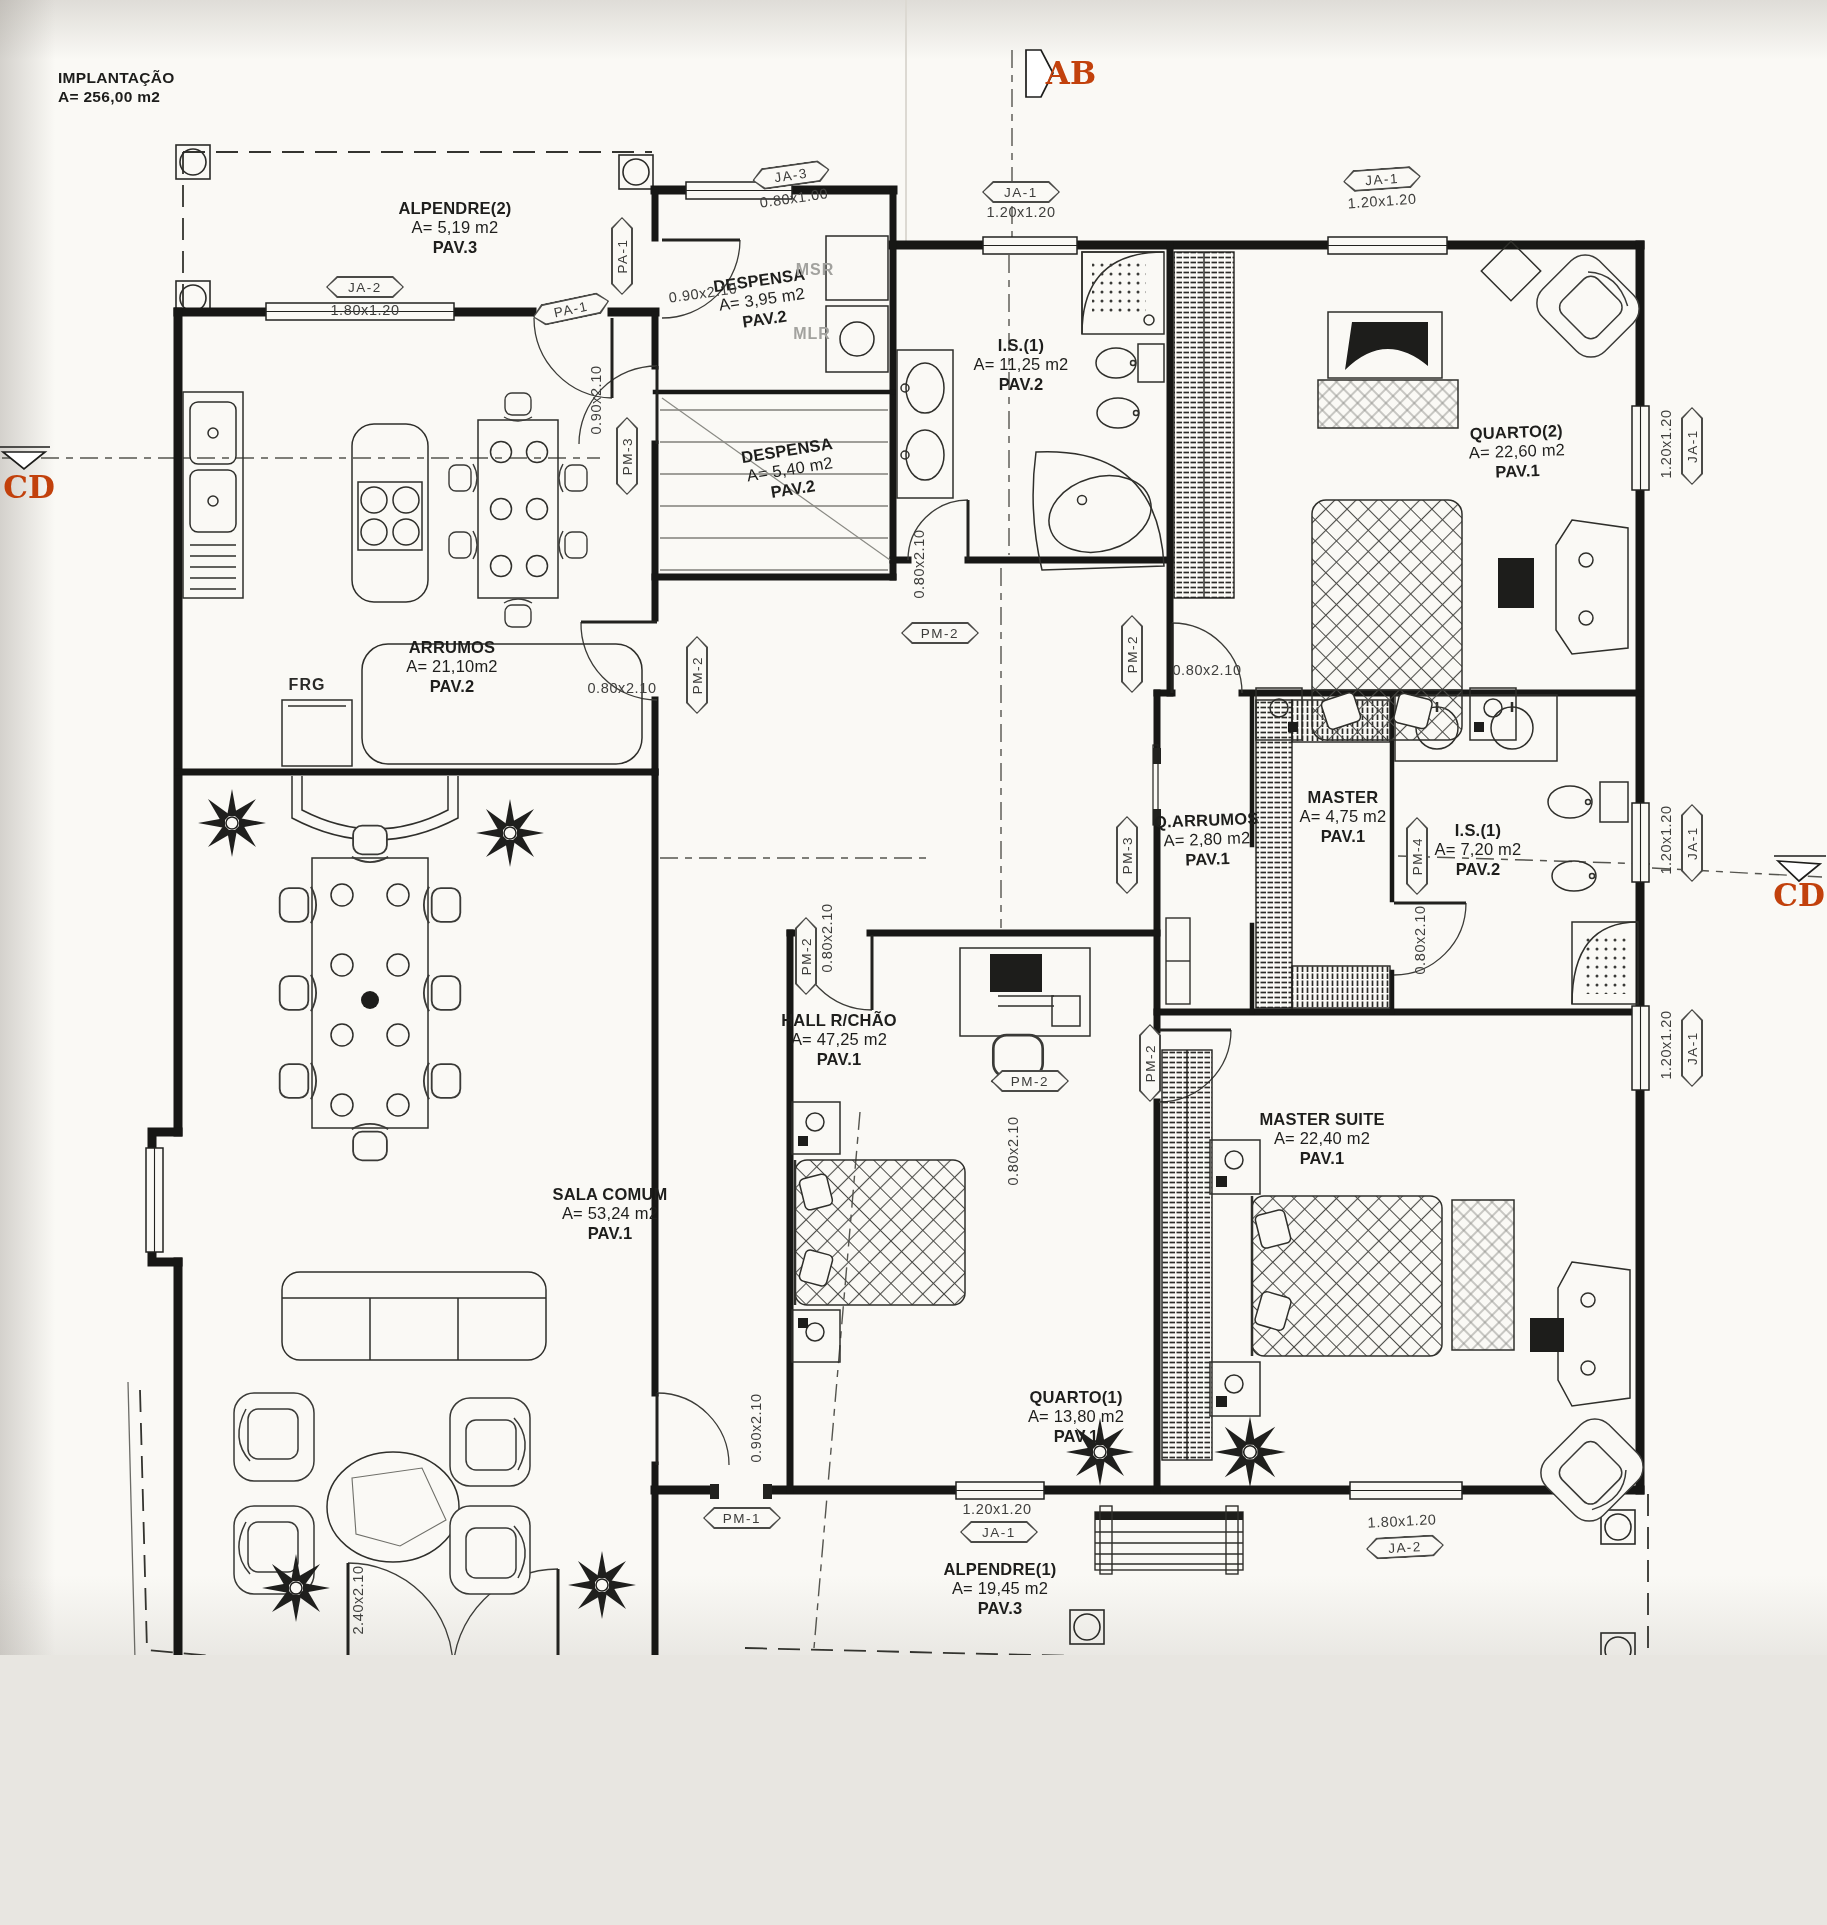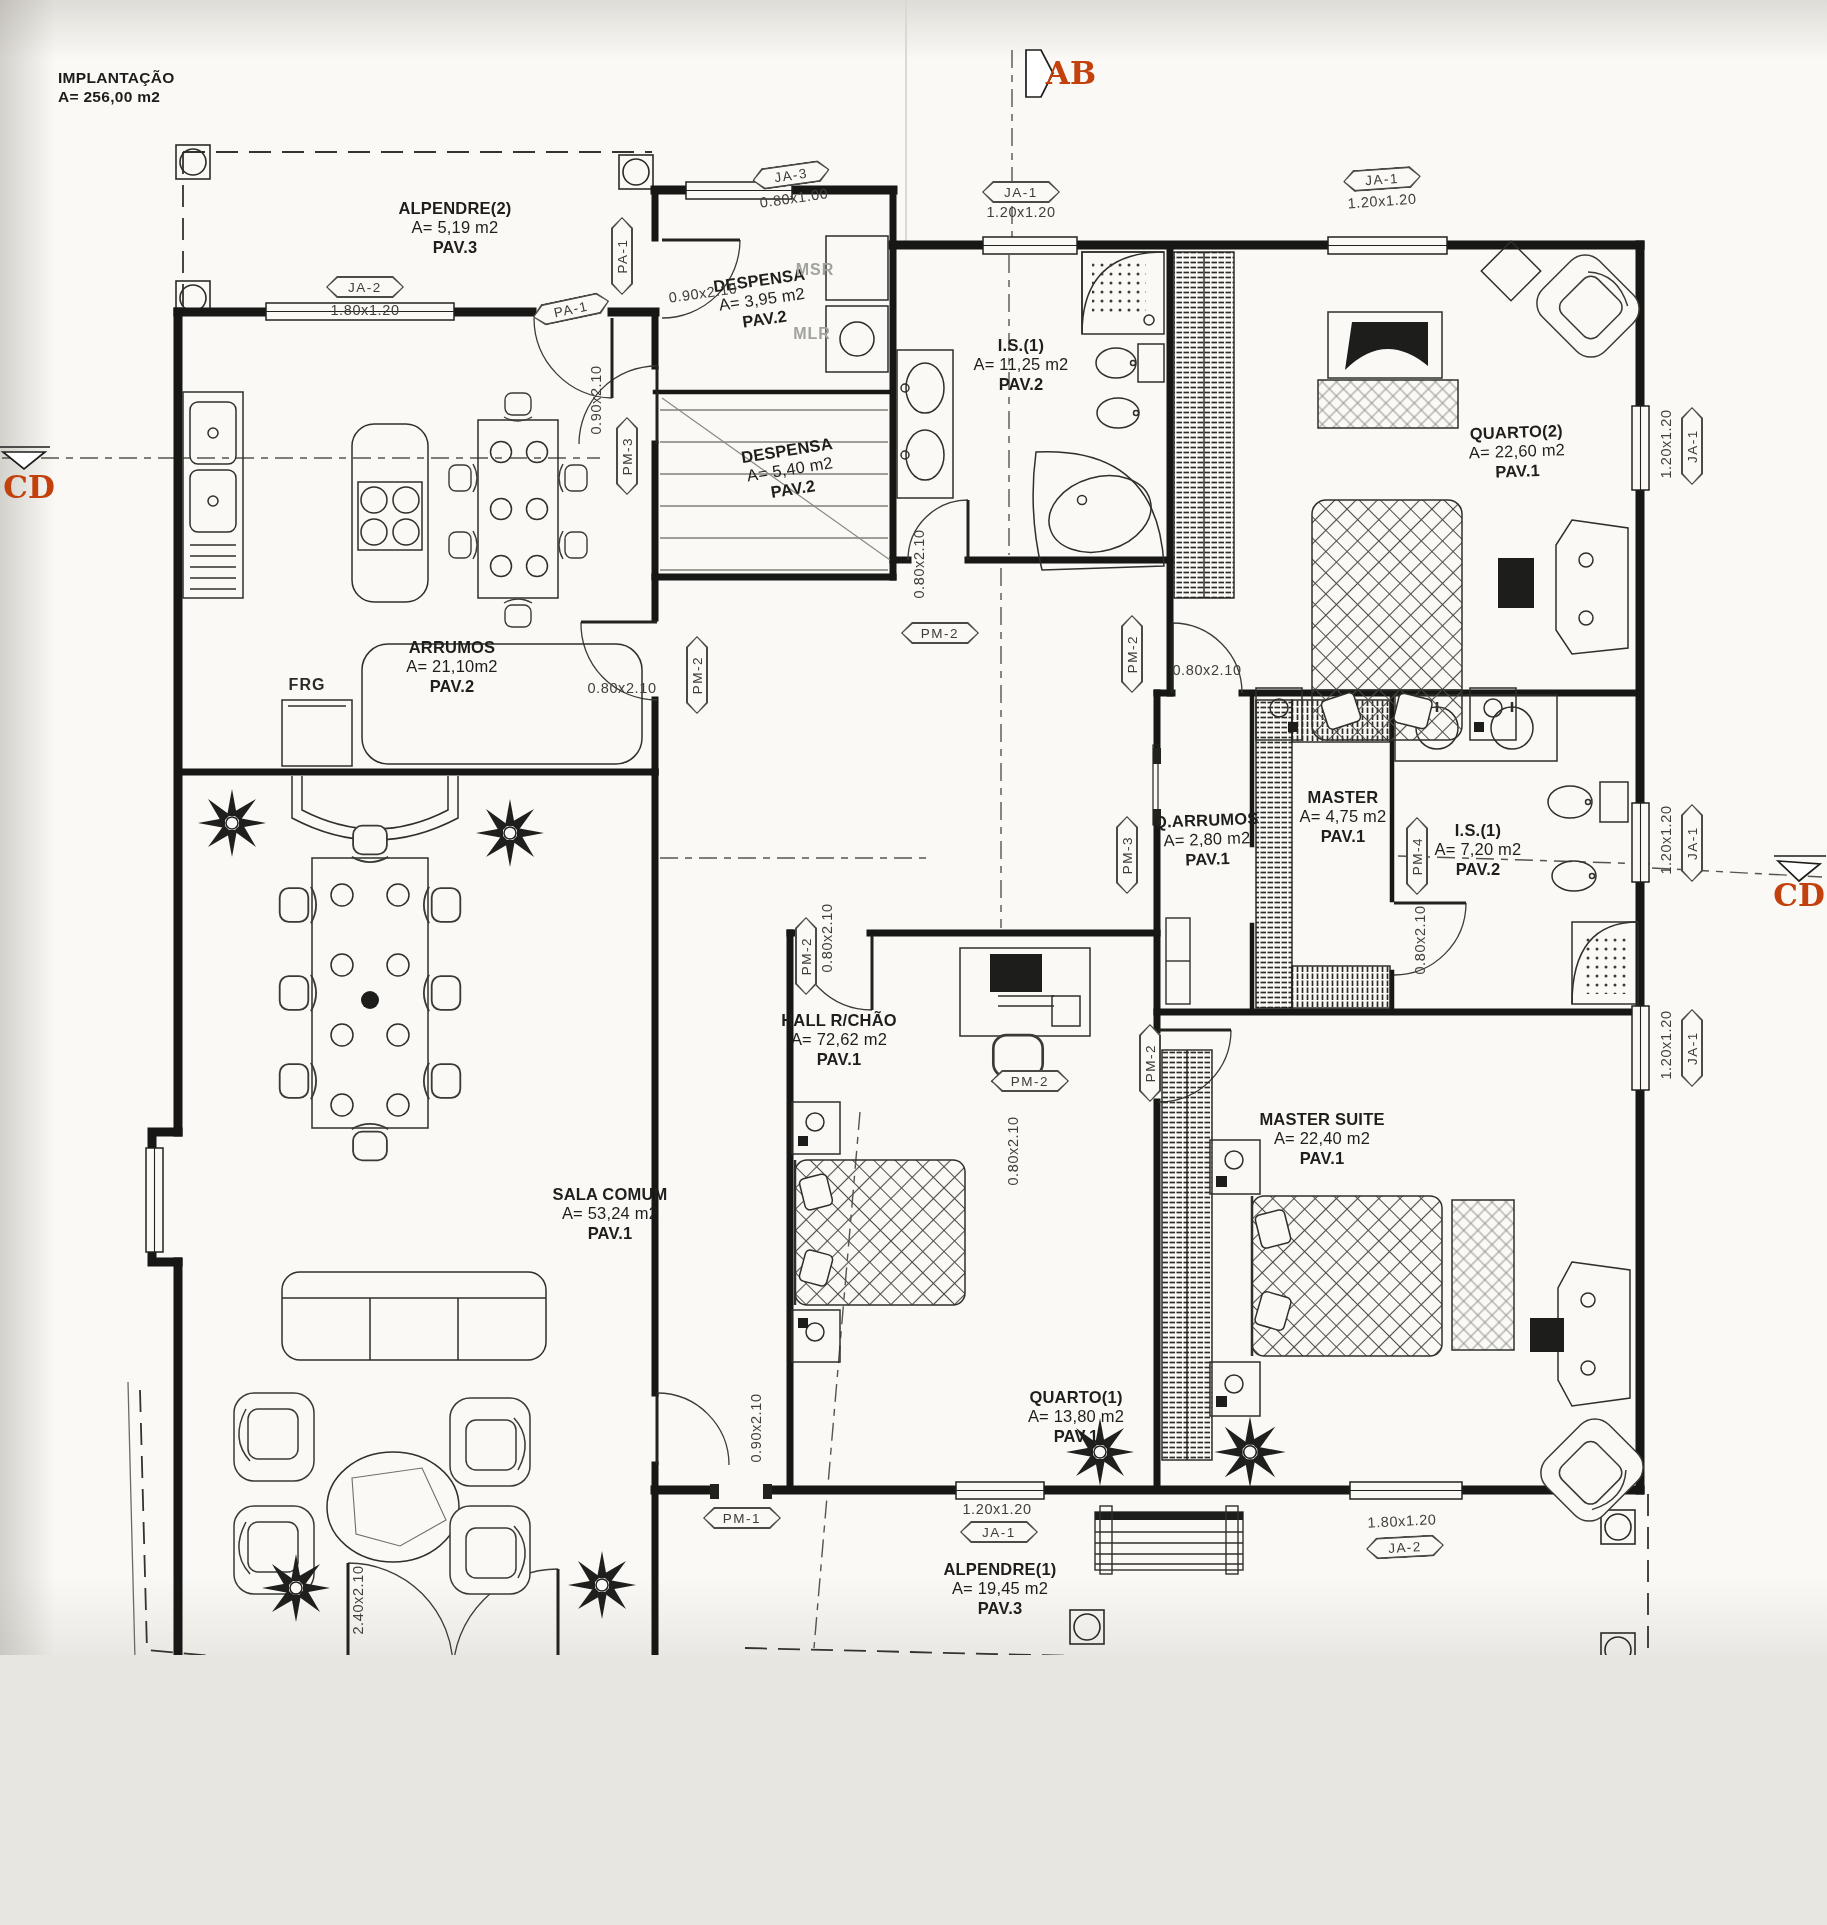--- a/index.html
+++ b/index.html
@@ -449,21 +449,21 @@
       <div class="a">A= 4,75 m2</div>
       <div>PAV.1</div>
   </div>
   <div class="rl" style="left:1478px;top:850px">
     <div>I.S.(1)</div>
       <div class="a">A= 7,20 m2</div>
       <div>PAV.2</div>
   </div>
   <div class="rl" style="left:839px;top:1040px">
     <div>HALL R/CHÃO</div>
-      <div class="a">A= 72,62 m2</div>
+      <div class="a">A= 47,25 m2</div>
       <div>PAV.1</div>
   </div>
   <div class="rl" style="left:610px;top:1214px">
     <div>SALA COMUM</div>
       <div class="a">A= 53,24 m2</div>
       <div>PAV.1</div>
   </div>
   <div class="rl" style="left:1322px;top:1139px">
     <div>MASTER SUITE</div>
       <div class="a">A= 22,40 m2</div>

